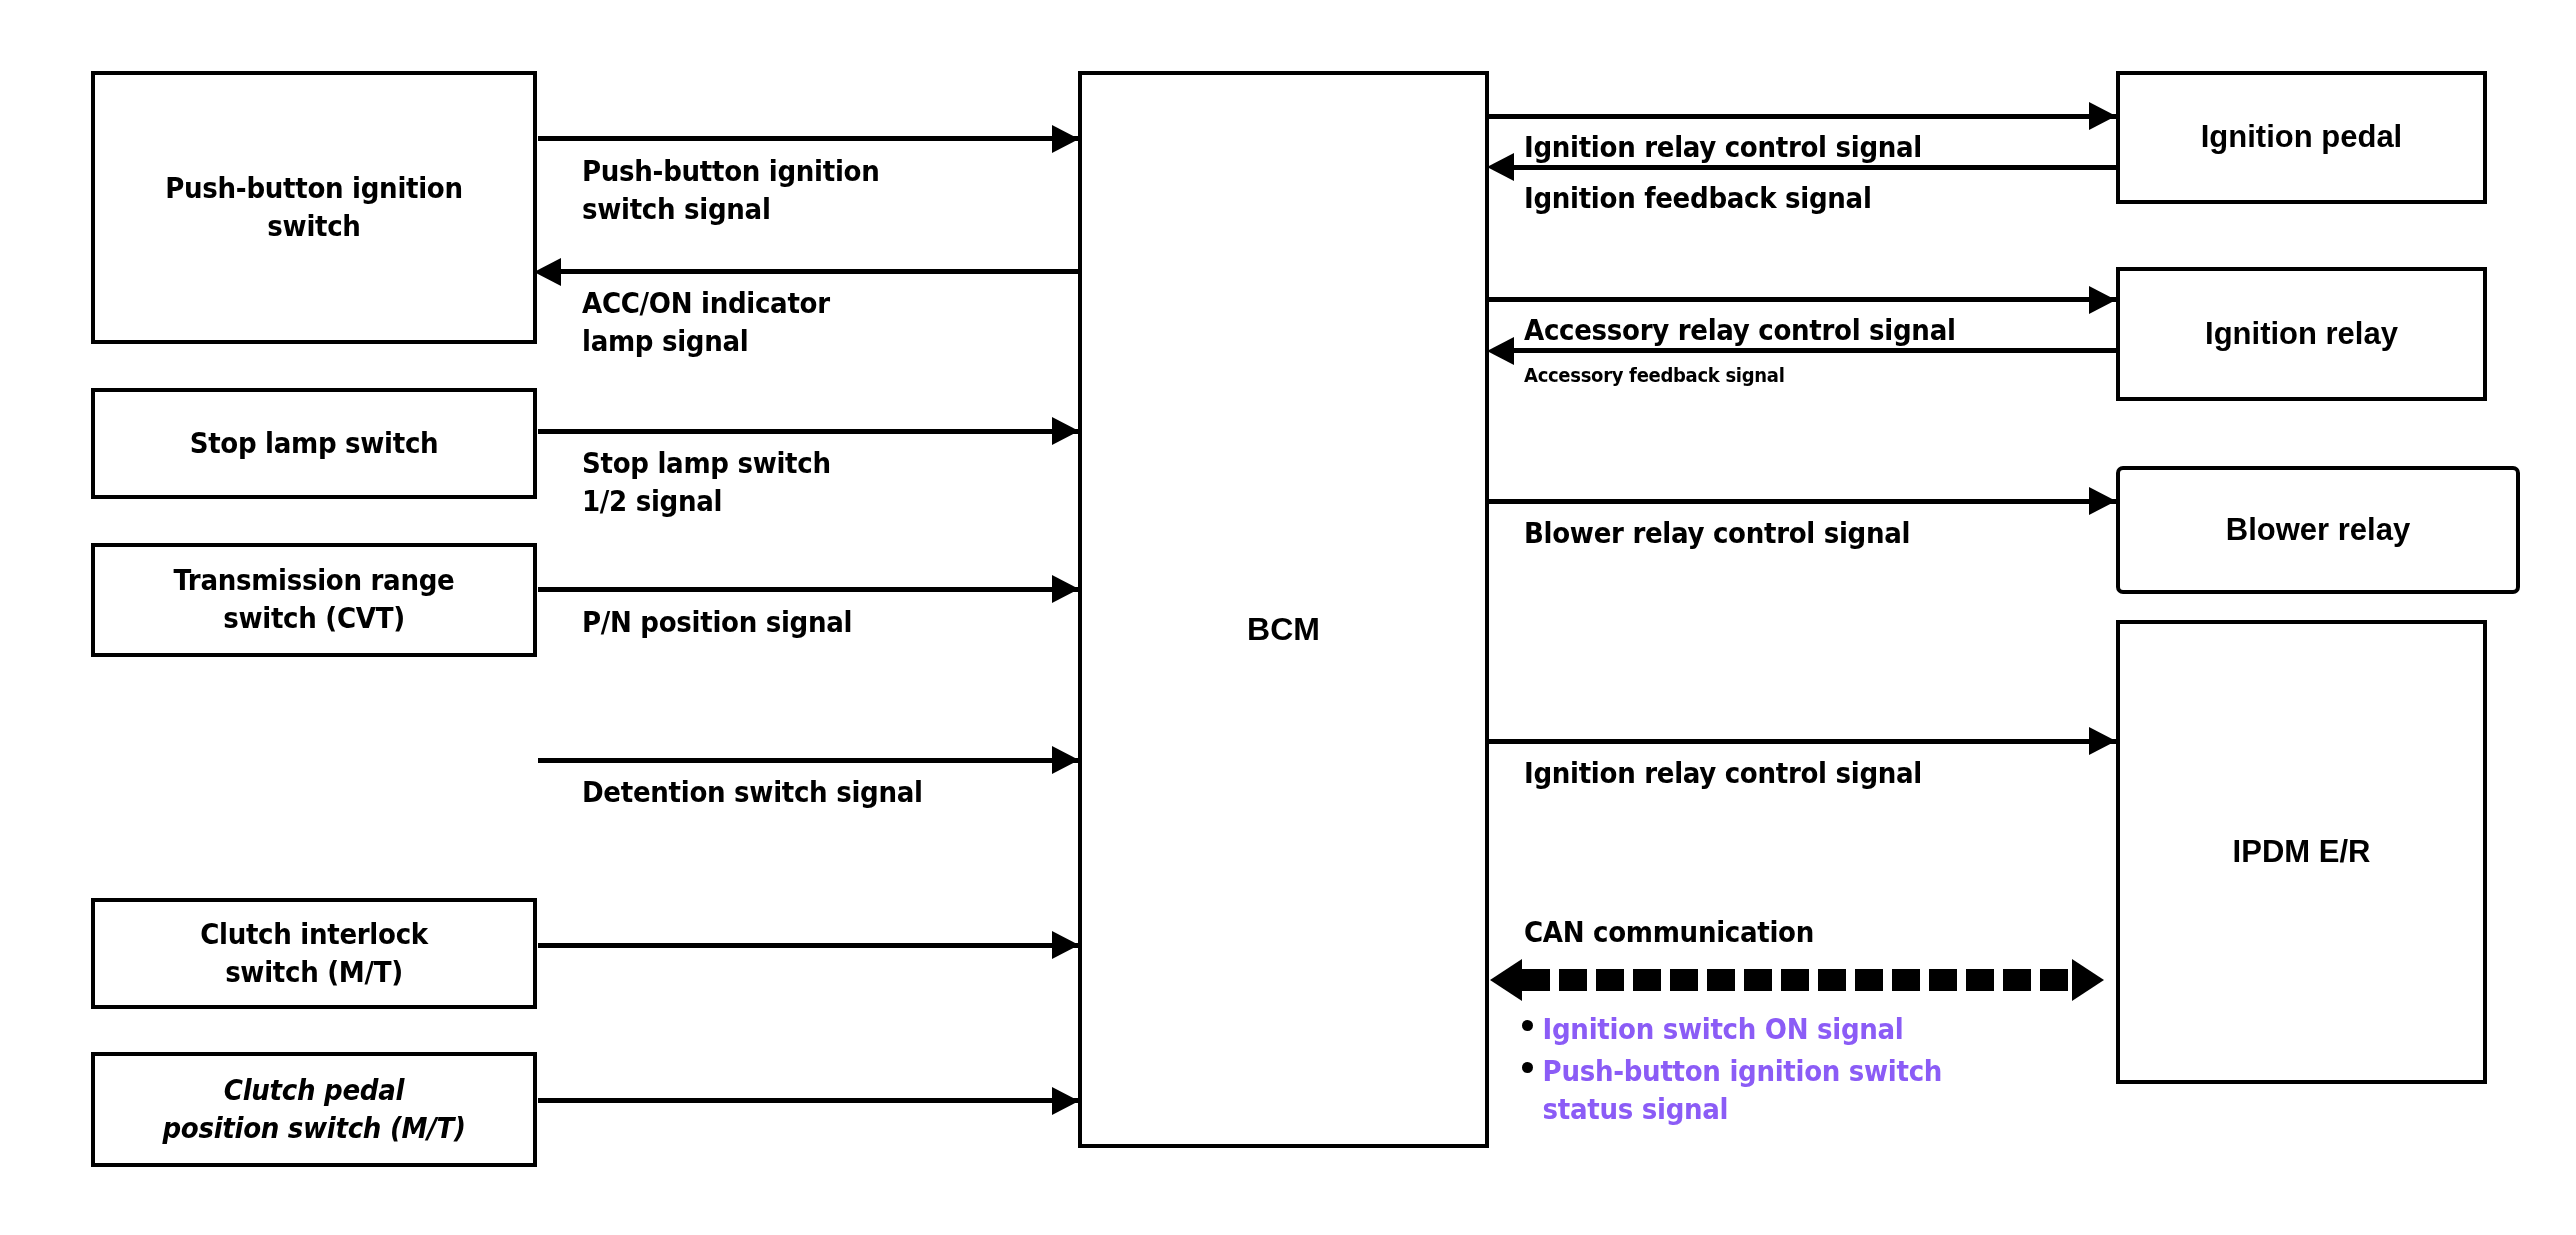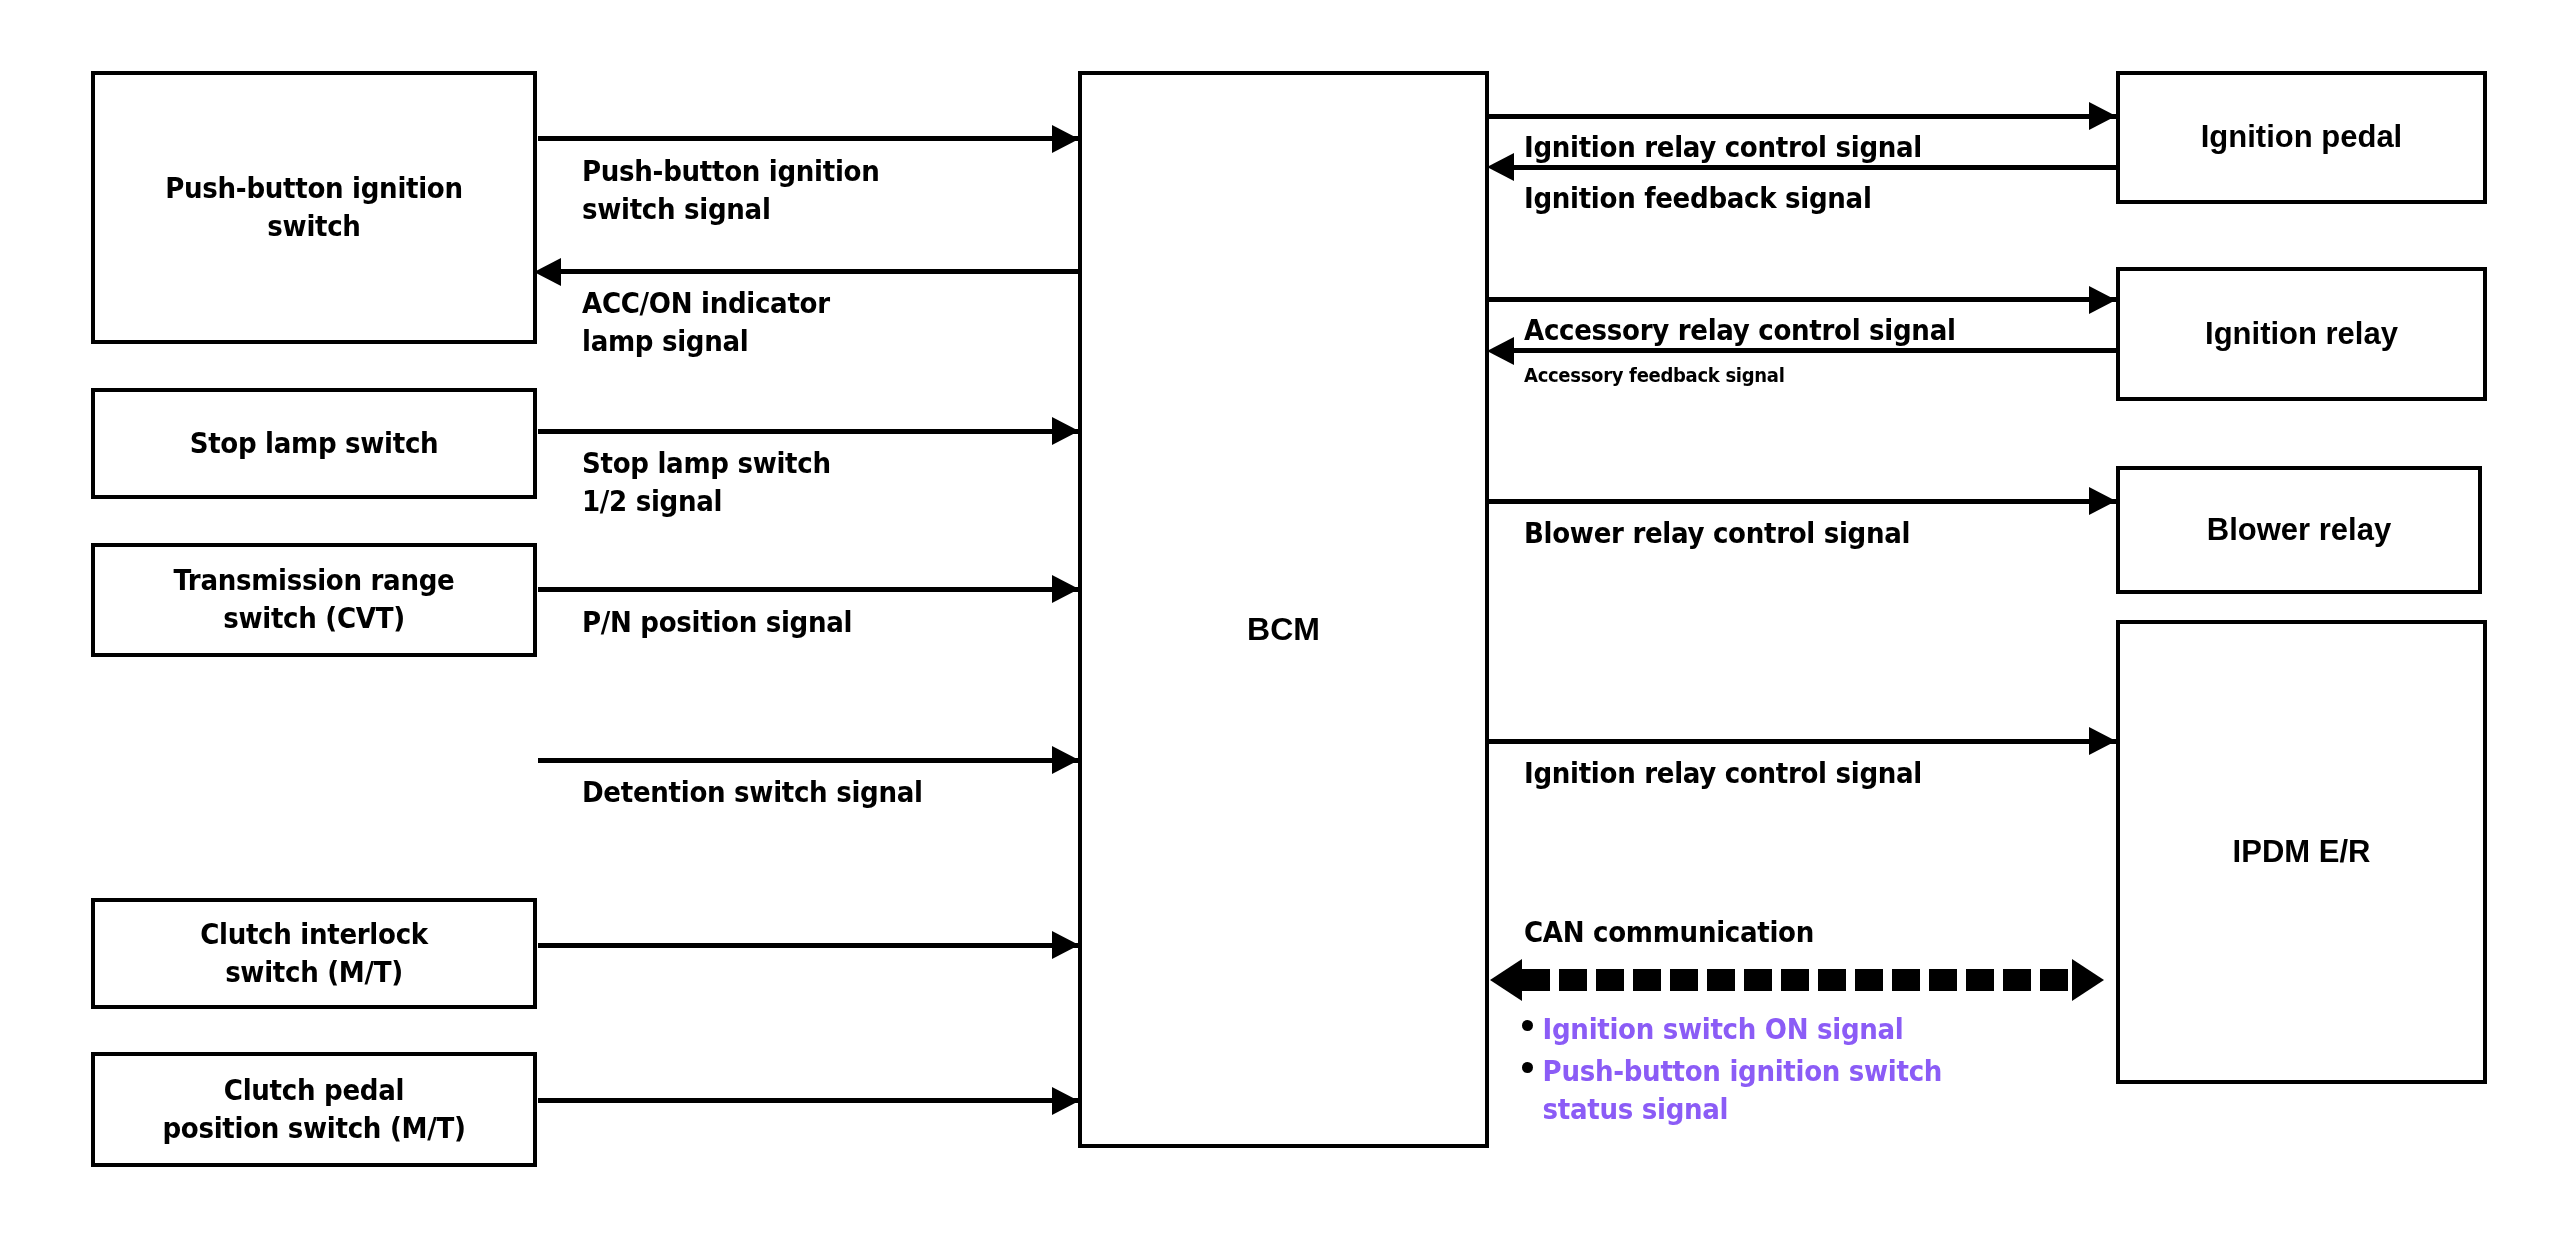--- a/index.html
+++ b/index.html
@@ -76,38 +76,38 @@
     <span class="lbl">Transmission range
 switch (CVT)</span>
   </div>
 
 
   <div class="box narrow" style="left:91px;top:898px;width:446px;height:111px;font-size:29px;">
     <span class="lbl">Clutch interlock
 switch (M/T)</span>
   </div>
 
-  <div class="box narrow" style="left:91px;top:1052px;width:446px;height:115px;font-size:29px;">
+  <div class="box narrow" style="left:91px;top:1052px;width:446px;height:115px;font-size:29px;font-style:italic;">
     <span class="lbl">Clutch pedal
 position switch (M/T)</span>
   </div>
 
   <div class="box wide" style="left:1078px;top:71px;width:411px;height:1077px;font-size:32px;align-items:flex-start;">
     <span class="lbl" style="margin-top:534px;">BCM</span>
   </div>
 
   <div class="box wide" style="left:2116px;top:71px;width:371px;height:133px;font-size:31px;">
     <span class="lbl">Ignition pedal</span>
   </div>
 
   <div class="box wide" style="left:2116px;top:267px;width:371px;height:134px;font-size:31px;">
     <span class="lbl">Ignition relay</span>
   </div>
 
-  <div class="box wide" style="left:2116px;top:466px;width:366px;height:128px;font-size:31px;">
+  <div class="box wide" style="left:2116px;top:466px;width:404px;height:128px;font-size:31px;border-radius:7px;">
     <span class="lbl">Blower relay</span>
   </div>
 
   <div class="box wide" style="left:2116px;top:620px;width:371px;height:464px;font-size:31px;">
     <span class="lbl">IPDM E/R</span>
   </div>
 
   <div class="hline" style="left:538px;top:136px;width:542px;"></div>
   <div class="arrowR" style="left:1052px;top:125px;"></div>
   <div class="sig" style="left:582px;top:152px;font-size:29px;">Push-button ignition

